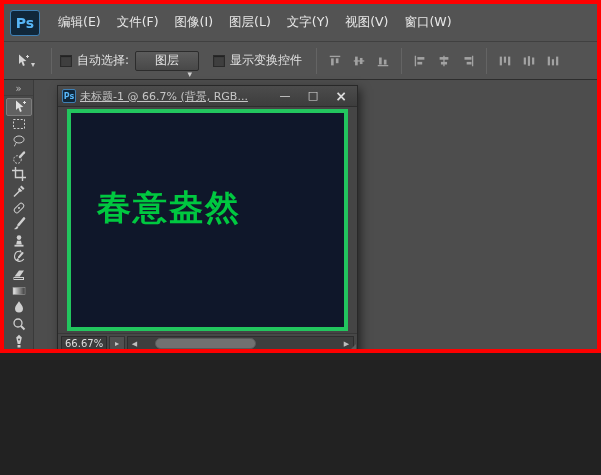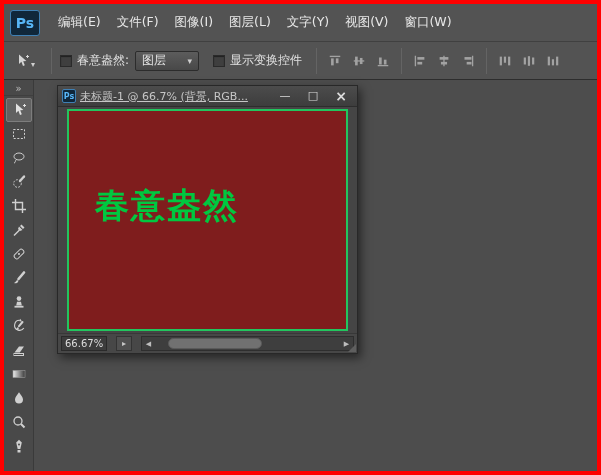--- a/index.html
+++ b/index.html
@@ -1,18 +1,18 @@
 <!DOCTYPE html>
 <html><head>
 <meta charset="utf-8">
 <style>
   * { margin:0; padding:0; box-sizing:border-box; }
   body { background:#222; font-family:"DejaVu Sans","Liberation Sans",sans-serif; }
   .screen{
-    width:601px; height:475px; border:4px solid #fe0000; background:#4d4d4d;
+    width:601px; height:353px; border:4px solid #fe0000; background:#4d4d4d;
     position:relative; overflow:hidden; display:flex; flex-direction:column;
     font-family:"DejaVu Sans","Liberation Sans",sans-serif;
   }
   
   .menubar{ height:38px; background:#535353; border-bottom:1px solid #404040;
     display:flex; align-items:center; padding-left:6px; flex:0 0 38px;}
   .ps-logo{ width:30px; height:26px; background:#10273a; border:1px solid #3f80b4;
     border-radius:3px; display:flex; align-items:center; justify-content:center;
     margin-right:10px;}
   .ps-logo span{ color:#58b6f6; font-size:14px; font-weight:bold; }
@@ -22,21 +22,21 @@
   .optionsbar{ height:38px; background:#535353; border-bottom:1px solid #2d2d2d;
     display:flex; align-items:center; padding:0 6px; flex:0 0 38px;}
   .tool-preset{ display:flex; align-items:flex-end; padding:2px 4px; margin-right:4px;}
   .tiny-arrow{ color:#cfcfcf; font-size:8px; margin-left:1px; }
   .vsep{ width:1px; height:26px; background:#3c3c3c; border-right:1px solid #646464; margin:0 8px;}
   .cb{ width:12px; height:12px; background:#3f3f3f; border:1px solid #2a2a2a;
     box-shadow:inset 0 1px 1px rgba(0,0,0,.5); margin-right:5px; display:inline-block;}
   .opt-label{ color:#e0e0e0; font-size:12px; margin-right:6px; }
   .dropdown{ height:20px; min-width:64px; background:linear-gradient(#5c5c5c,#484848);
     border:1px solid #2c2c2c; border-radius:2px; display:flex; align-items:center;
-    padding:0 6px; color:#e4e4e4; font-size:12px; margin-right:14px;}
+    padding:0 6px; color:#e4e4e4; font-size:12px; margin-right:14px;flex-direction:column;}
   .dd-arrow{ margin-left:auto; padding-left:10px; font-size:9px; color:#cfcfcf; }
   .align-group{ display:flex; align-items:center; gap:4px; }
   .ai{ width:20px; height:20px; display:flex; align-items:center; justify-content:center; }
   
   .body{ flex:1; display:flex; min-height:0; }
   .toolbar{ flex:0 0 30px; background:#494949; border-right:1px solid #3a3a3a;
     display:flex; flex-direction:column; align-items:center; padding-top:2px;}
   .tb-collapse{ color:#bdbdbd; font-size:10px; height:14px; line-height:14px; width:100%;
     text-align:center; border-bottom:1px solid #3f3f3f; margin-bottom:2px; cursor:default;}
   .tool{ width:26px; height:24px; display:flex; align-items:center; justify-content:center;
@@ -51,26 +51,26 @@
     border-bottom:1px solid #2d2d2d; display:flex; align-items:center; padding:0 4px; gap:4px;}
   .mini-ps{ width:14px; height:14px; background:#10273a; border:1px solid #3f80b4;
     border-radius:2px; color:#58b6f6; font-size:8px; font-weight:bold;
     display:flex; align-items:center; justify-content:center; flex:0 0 14px;}
   .doc-title{ flex:1; color:#c6c6c6; font-size:11px; white-space:nowrap; overflow:hidden;
     text-overflow:ellipsis;text-decoration:underline;}
   .winbtn{ width:24px; height:16px; display:flex; align-items:center; justify-content:center;
     color:#dcdcdc; font-size:11px; line-height:16px; cursor:default;}
   .winbtn.close{ font-size:14px; font-weight:bold; }
   .canvas-area{ flex:1; background:#454545; padding:2px 9px; min-height:0;}
-  .canvas{ width:100%; height:100%; background:#7f1d1d; border:2px solid #22c55e;
+  .canvas{ width:100%; height:100%; background:#0f172a; border:4px solid #22c55e;
     position:relative; overflow:hidden;}
   .canvas-text{ position:absolute; left:26px; top:72px; font-size:34px; font-weight:bold;
     color:#00c840; letter-spacing:2px; white-space:nowrap;}
   .doc-statusbar{ height:20px; background:#474747; border-top:1px solid #383838;
-    display:flex; align-items:center; padding:0 3px; gap:9px; flex:0 0 20px;}
+    display:flex; align-items:center; padding:0 3px; gap:2px; flex:0 0 20px;}
   .zoom-field{ width:46px; height:15px; background:#3c3c3c; border:1px solid #2a2a2a;
     color:#dddddd; font-size:10px; display:flex; align-items:center; padding:0 3px;}
   .flyout-btn{ width:16px; height:15px; background:#505050; border:1px solid #333;
     color:#c8c8c8; font-size:8px; display:flex; align-items:center; justify-content:center;}
   .hscroll{ flex:1; height:15px; background:#3e3e3e; border:1px solid #2e2e2e;
     display:flex; align-items:center;}
   .scroll-arrow{ width:13px; color:#bdbdbd; font-size:7px; text-align:center; cursor:default;}
   .scroll-track{ flex:1; height:100%; position:relative; }
   .scroll-thumb{ position:absolute; left:7%; width:51%; top:1px; bottom:1px;
     background:#717171; border:1px solid #5a5a5a; border-radius:7px;}
@@ -99,21 +99,21 @@
   <div class="optionsbar">
     <div class="tool-preset">
       <svg width="16" height="16" viewBox="0 0 16 16">
         <path d="M5 1.5 L5 11 L7.4 8.8 L9 13 L10.8 12.2 L9.2 8.2 L12.4 8 Z" fill="#d5d5d5"></path>
         <path d="M12 3.5 h3 M13.5 2 v3" stroke="#d5d5d5" stroke-width="1" fill="none"></path>
       </svg>
       <span class="tiny-arrow">▾</span>
     </div>
     <div class="vsep"></div>
     <span class="cb"></span>
-    <span class="opt-label">春意盎然:</span>
+    <span class="opt-label">自动选择:</span>
     <div class="dropdown">
       <span>图层</span>
       <span class="dd-arrow">▾</span>
     </div>
     <span class="cb"></span>
     <span class="opt-label">显示变换控件</span>
     <div class="vsep"></div>
 
     <div class="align-group">
       <span class="ai">

